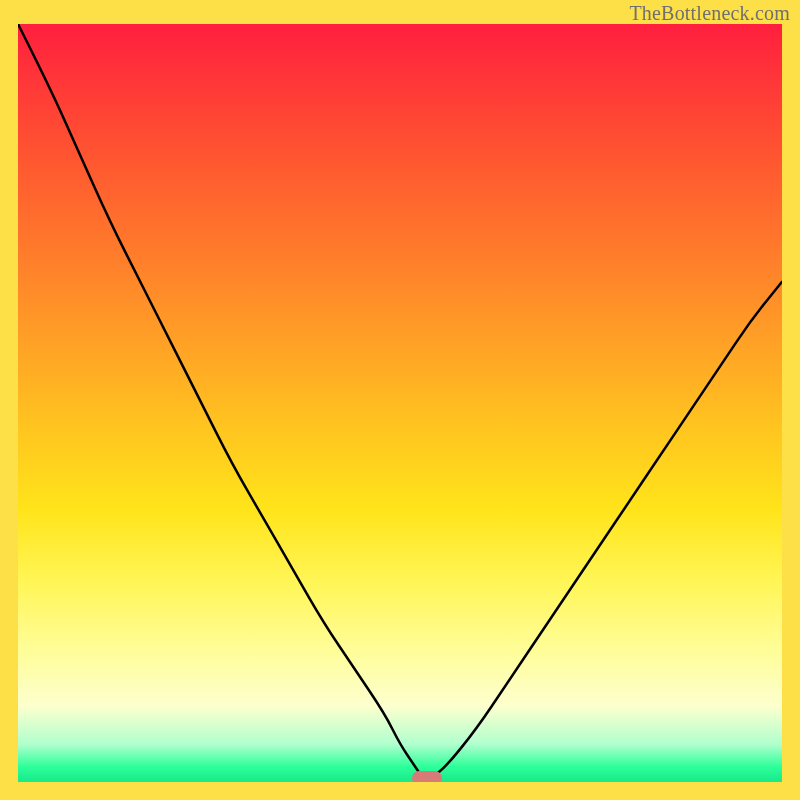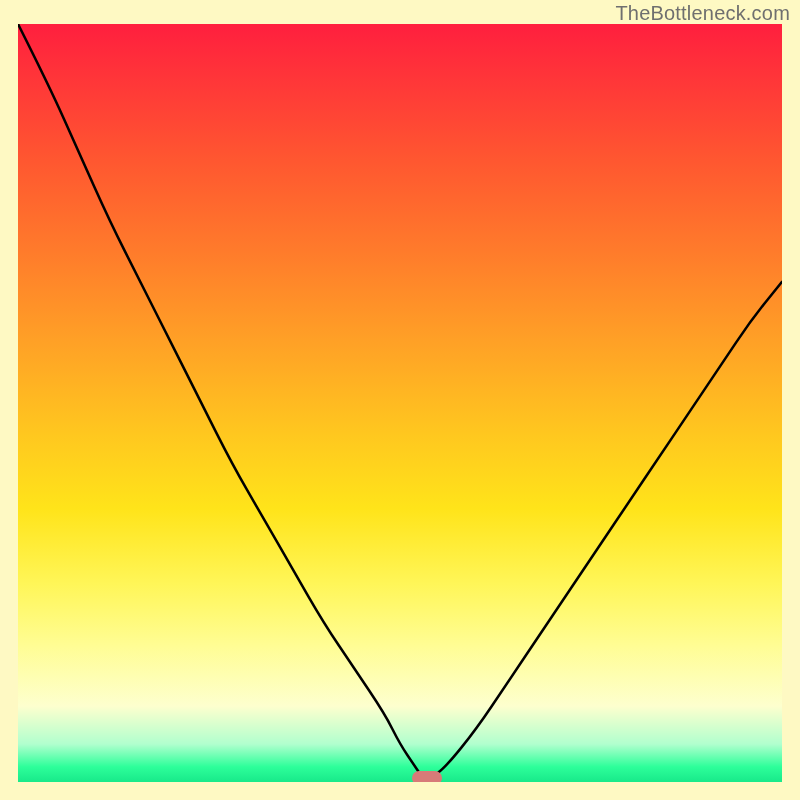--- a/index.html
+++ b/index.html
@@ -8,21 +8,22 @@
     width: 800px;
     height: 800px;
     background: #000;
     font-family: Arial, sans-serif;
     position: relative;
   }
   .outer {
     position: absolute;
     left: 0; top: 0;
     width: 800px; height: 800px;
-    background: #fef9c3;
+    background: #fde047;
+    font-family: Liberation Serif, serif;
   }
   .plot {
     position: absolute;
     left: 18px;
     top: 24px;
     width: 764px;
     height: 758px;
     background: linear-gradient(to bottom,
       #ff1f3e 0%,
       #ff3838 8%,

